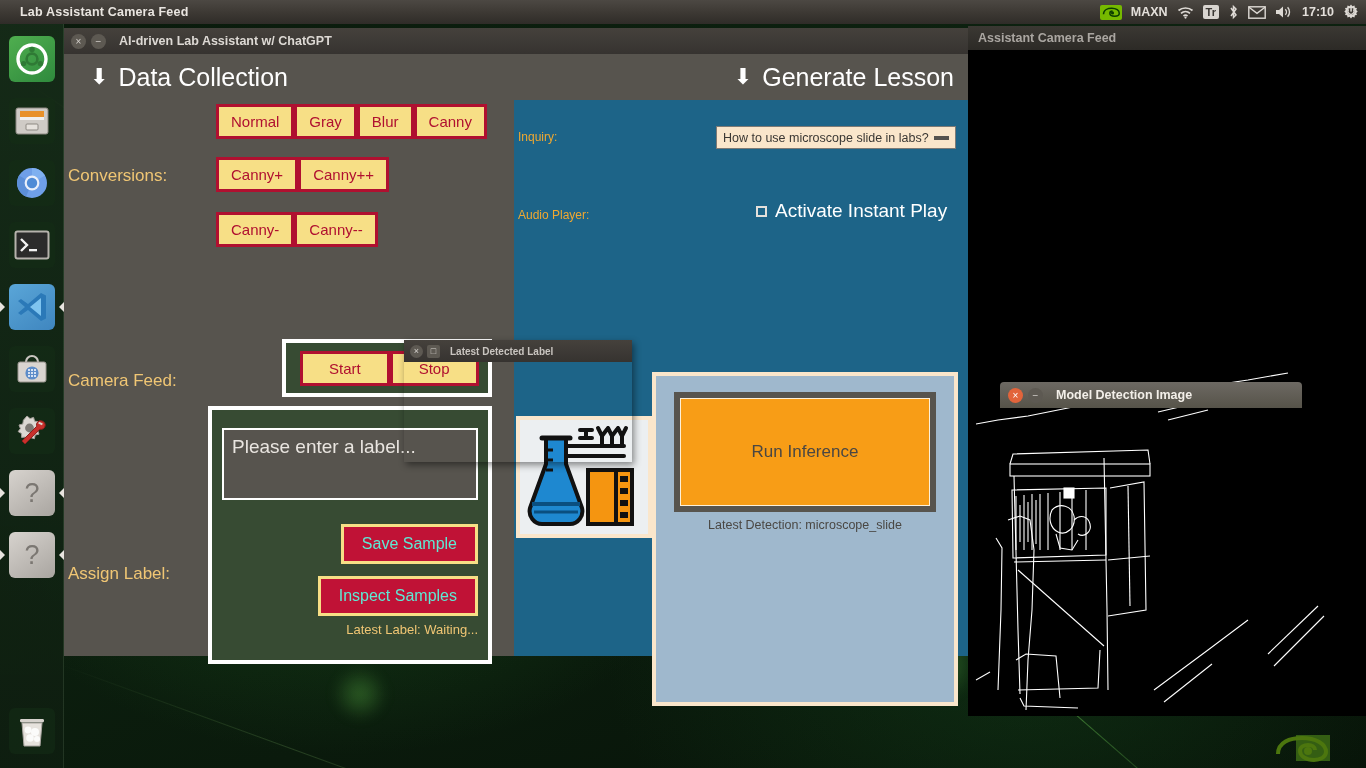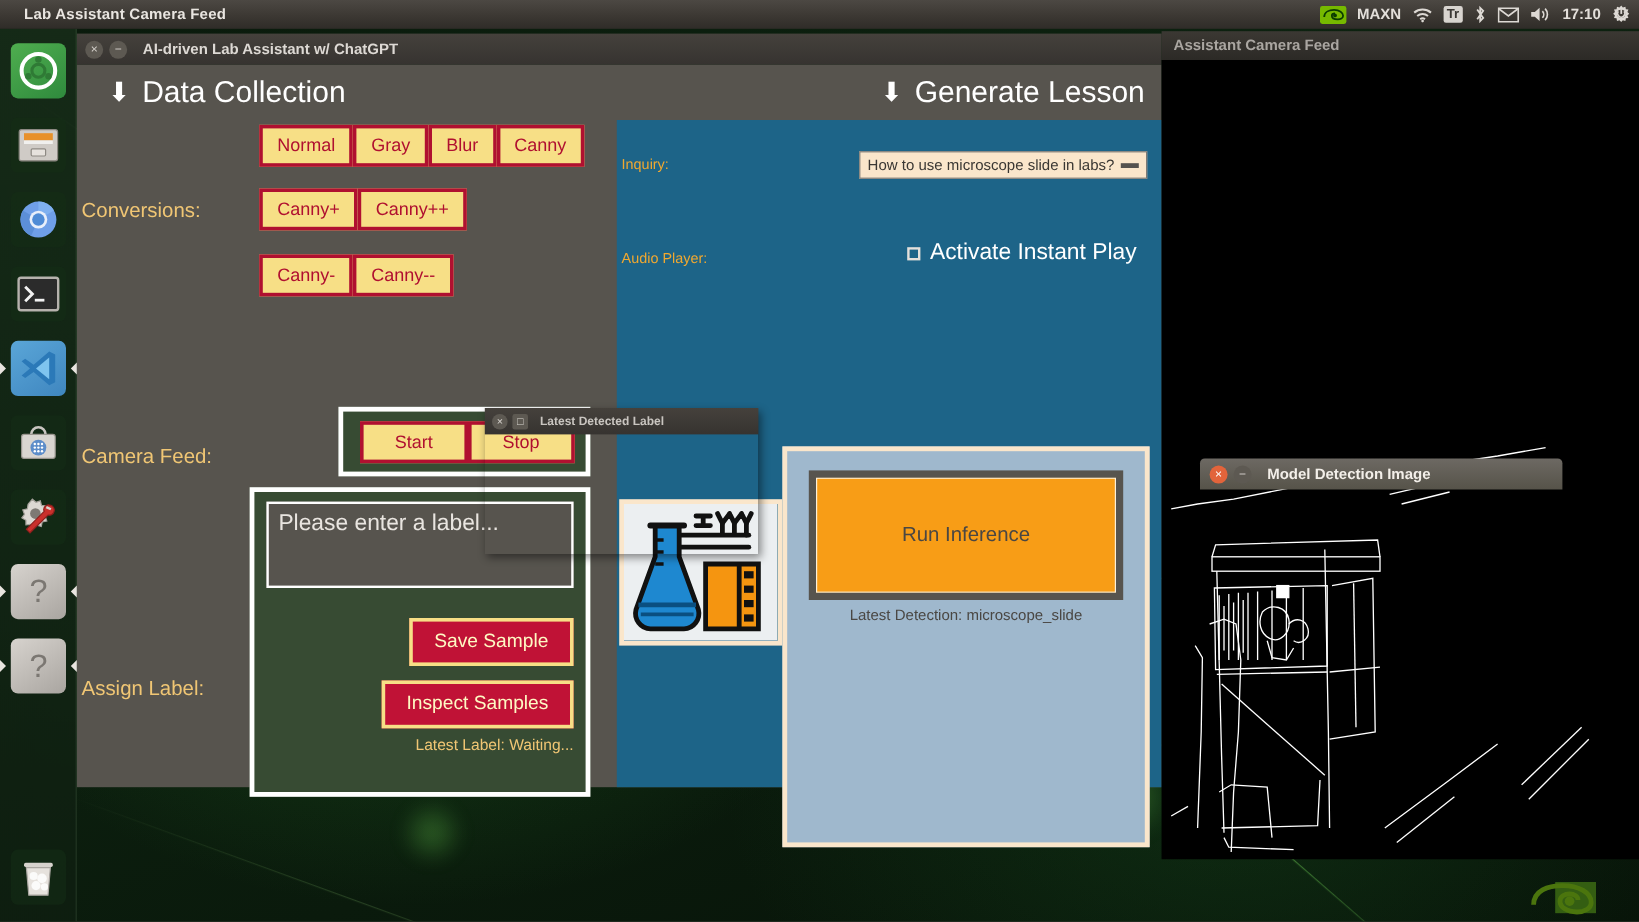--- a/index.html
+++ b/index.html
@@ -112,21 +112,21 @@
     font-size: 15px; padding: 6px 12px; text-align: center; cursor: pointer;
     font-family: "Liberation Sans", sans-serif;
   }
   .conv-group { display: flex; }
   .conv-group .yellow-btn + .yellow-btn { border-left-width: 3px; }
 
   .green-frame {
     background: #374b33; border: 4px solid #ffffff; position: absolute;
   }
   .red-btn {
-    background: #c01236; color: #fef9c3; border: 3px solid #f7df86;
+    background: #c01236; color: #5eead4; border: 3px solid #f7df86;
     font-size: 16px; padding: 8px 18px; cursor: pointer;
   }
   .latest-label { color: #f0c674; font-size: 13px; text-align: right; }
   #label-input {
     background: #57544e; border: 2px solid #ffffff; color: #e9e5e0;
     font-size: 19px; padding: 6px 8px; width: 100%; height: 72px;
     font-family: "Liberation Sans", sans-serif; outline: none; resize: none;
   }
   #label-input::placeholder { color: #e9e5e0; }
 
@@ -145,21 +145,21 @@
   .chk-box { width: 11px; height: 11px; border: 2px solid #e4e0db; display: inline-block; }
   #activate-play-label { color: #fff; font-size: 19px; }
 
   #infer-panel {
     position: absolute; left: 138px; top: 272px; width: 306px; height: 334px;
     background: #9fb8cd; border: 4px solid #fae6cb;
   }
   .orange-btn {
     background: #f89d16; color: #4a4743; border: 1px solid #fdf0d8;
     outline: 6px solid #57544e; outline-offset: 0px;
-    font-size: 17px; width: 250px; height: 96px; cursor: pointer;
+    font-size: 17px; width: 250px; height: 108px; cursor: pointer;
     display: flex; align-items: center; justify-content: center;
   }
   .detect-txt { color: #4a4743; font-size: 12.5px; text-align: center; }
 
   #lab-thumb {
     position: absolute; left: 2px; top: 316px; width: 136px; height: 122px;
     background: #1d6488; border: 4px solid #fae6cb; overflow: hidden;
   }
 
   
@@ -488,21 +488,21 @@
 
       <div class="rowlabel" style="position:absolute; left:0; top:317px;">Camera Feed:</div>
 
       <div class="green-frame" style="left:218px; top:285px; width:210px; height:58px; display:flex; align-items:center; padding-left:14px; gap:0;">
         <div class="yellow-btn" style="padding:6px 26px;">Start</div>
         <div class="yellow-btn" style="padding:6px 26px;">Stop</div>
       </div>
 
       <div class="rowlabel" style="position:absolute; left:0; top:510px;">Assign Label:</div>
 
-      <div class="green-frame" style="left:144px; top:352px; width:284px; height:258px; padding:8px 10px 8px 10px;">
+      <div class="green-frame" style="left:144px; top:352px; width:284px; height:258px; padding:18px 10px 8px 10px;">
         <textarea id="label-input" placeholder="Please enter a label..." style=""></textarea>
         <div style="display:flex; justify-content:flex-end; margin-top:20px;">
           <div class="red-btn">Save Sample</div>
         </div>
         <div style="display:flex; justify-content:flex-end; margin-top:12px;">
           <div class="red-btn">Inspect Samples</div>
         </div>
         <div class="latest-label" style="margin-top:6px;">Latest Label: Waiting...</div>
       </div>
     </div>

